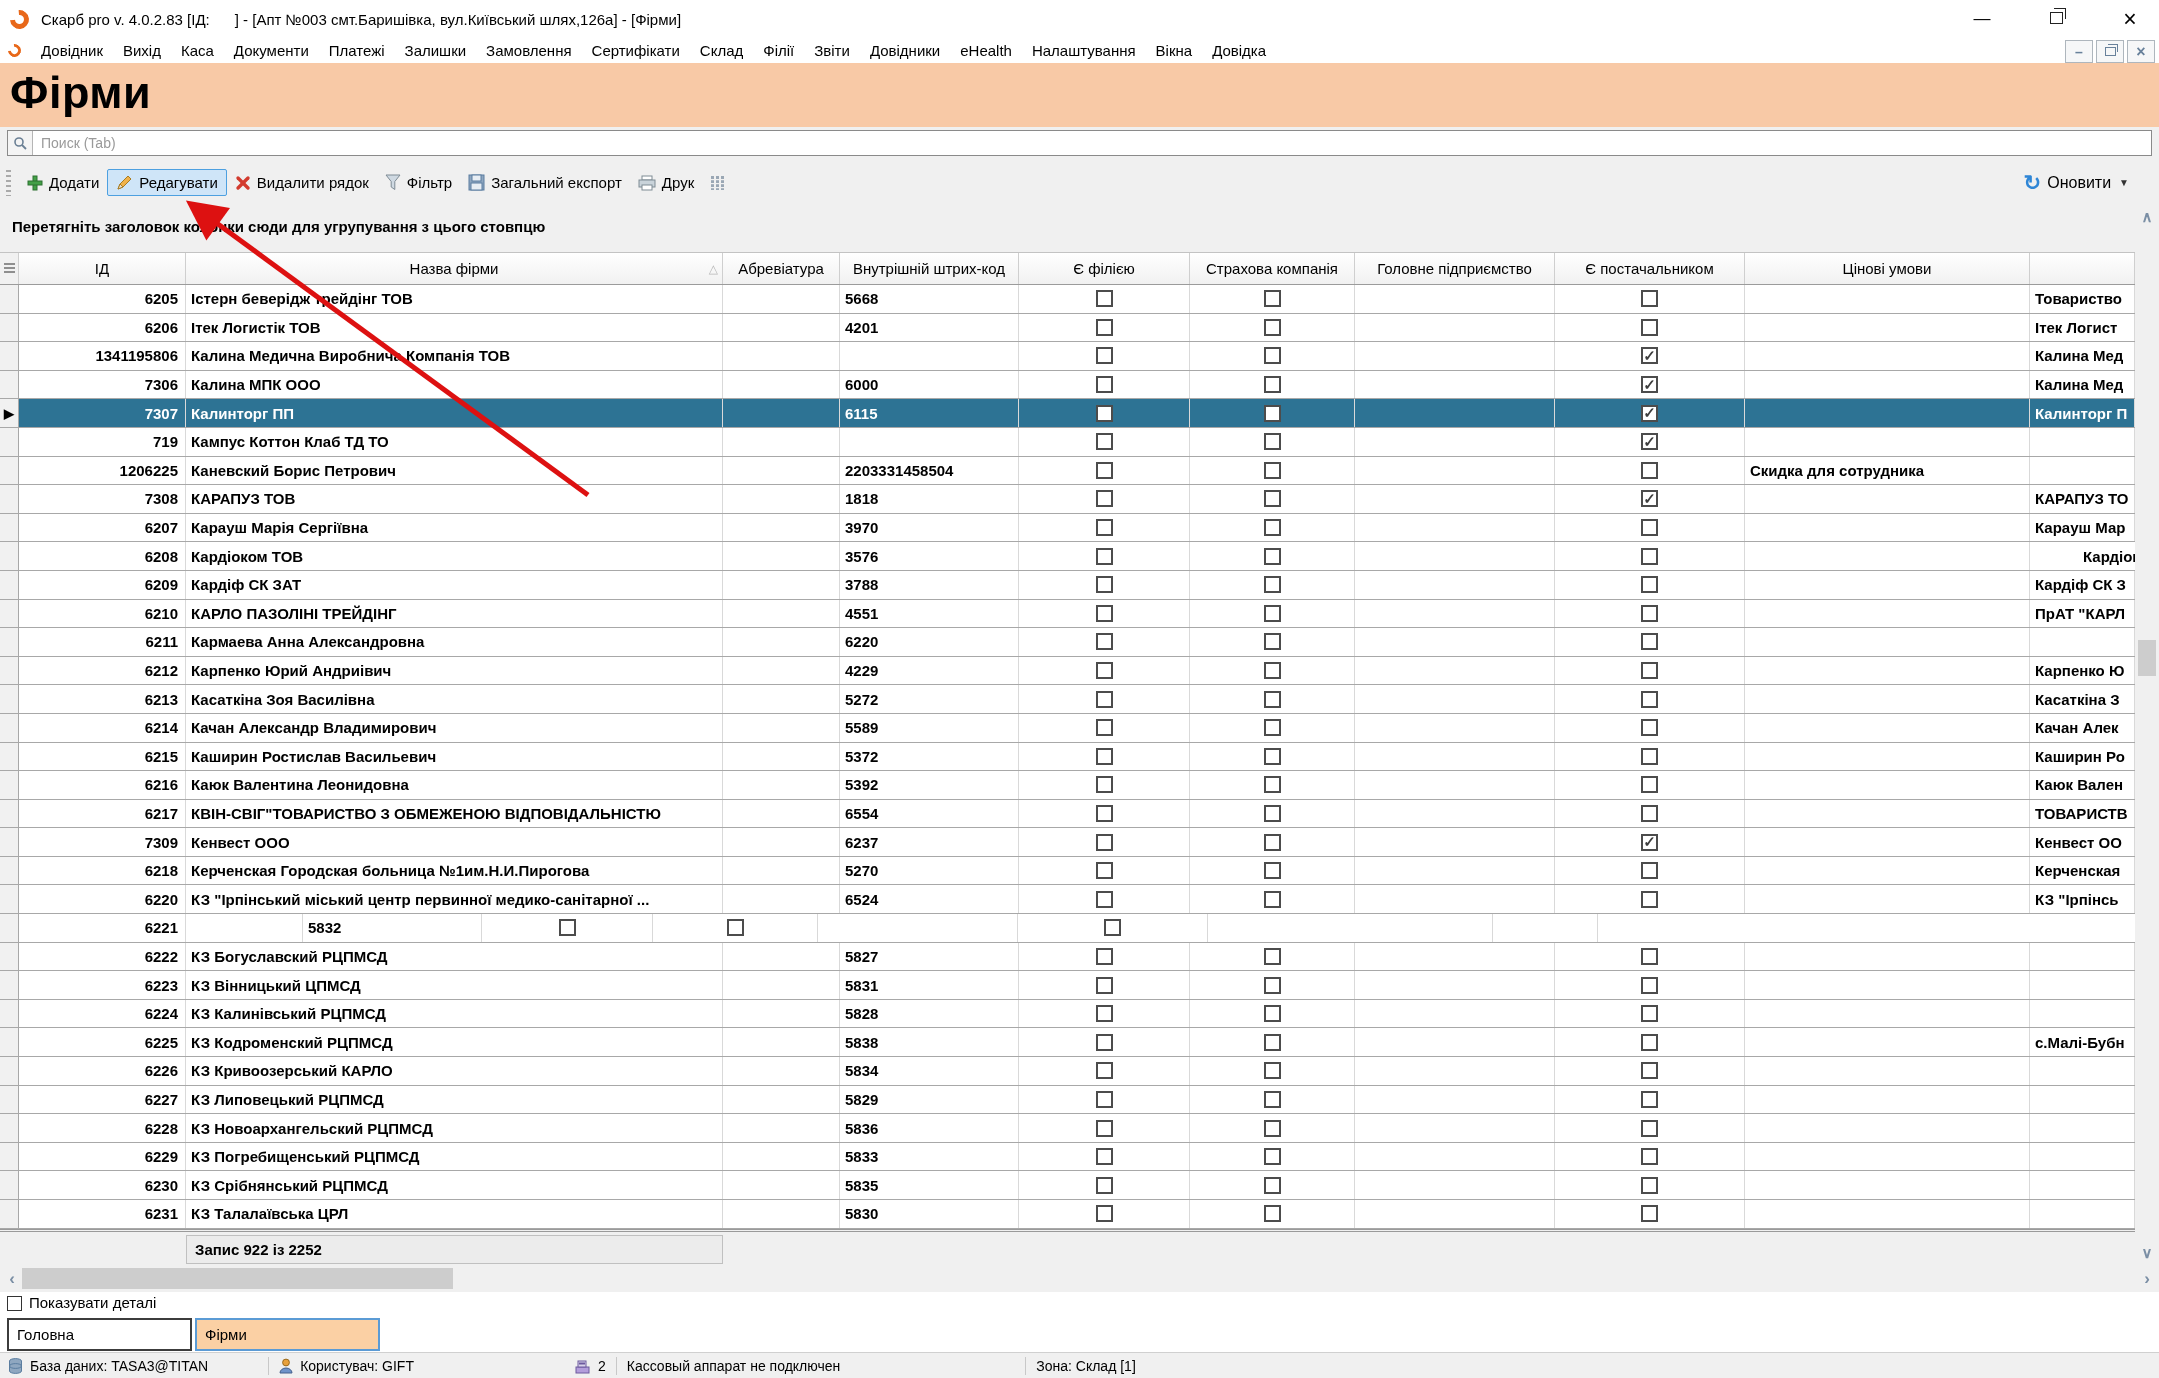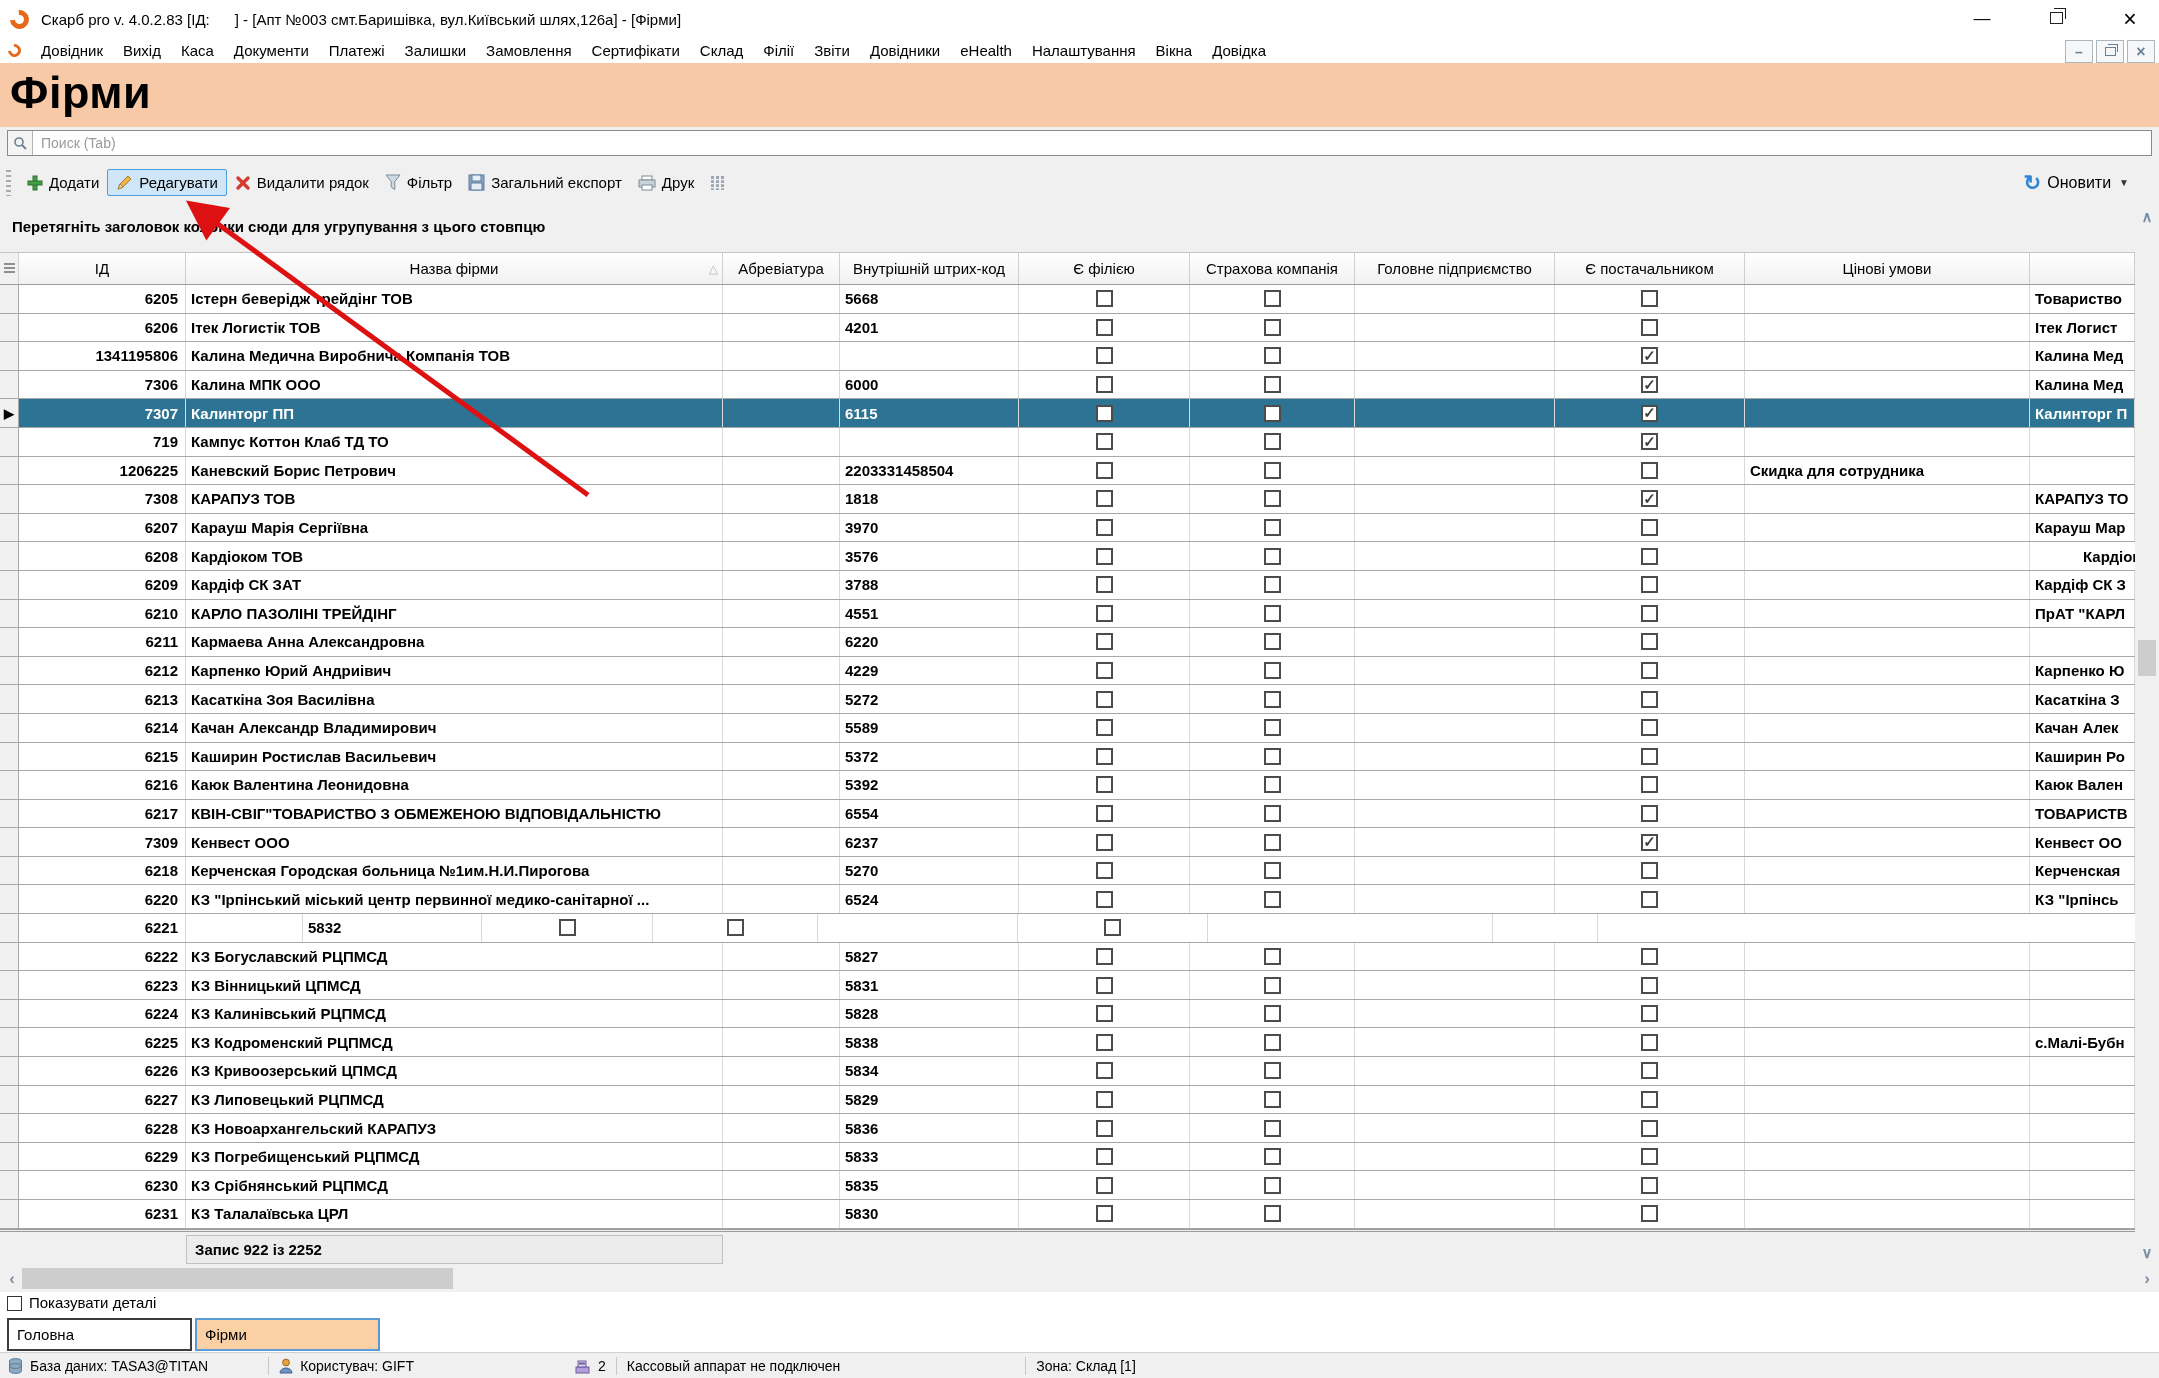--- a/index.html
+++ b/index.html
@@ -763,21 +763,21 @@
           <div class="gcell txt" style="width: 200px;"></div>
           <div class="gcell ck" style="width: 190px;">
             <span class="cb"></span>
           </div>
           <div class="gcell txt" style="width: 285px;"></div>
           <div class="gcell txt" style="width: 105px;">с.Малі-Бубн</div>
         </div>
         <div class="grow">
           <div class="gcell ind" style="width: 19px;"></div>
           <div class="gcell num" style="width: 167px;">6226</div>
-          <div class="gcell txt" style="width: 537px;">КЗ Кривоозерський ЦПМСД</div>
+          <div class="gcell txt" style="width: 537px;">КЗ Кривоозерський КАРЛО</div>
           <div class="gcell txt" style="width: 117px;"></div>
           <div class="gcell txt" style="width: 179px;">5834</div>
           <div class="gcell ck" style="width: 171px;">
             <span class="cb"></span>
           </div>
           <div class="gcell ck" style="width: 165px;">
             <span class="cb"></span>
           </div>
           <div class="gcell txt" style="width: 200px;"></div>
           <div class="gcell ck" style="width: 190px;">
@@ -801,21 +801,21 @@
           <div class="gcell txt" style="width: 200px;"></div>
           <div class="gcell ck" style="width: 190px;">
             <span class="cb"></span>
           </div>
           <div class="gcell txt" style="width: 285px;"></div>
           <div class="gcell txt" style="width: 105px;"></div>
         </div>
         <div class="grow">
           <div class="gcell ind" style="width: 19px;"></div>
           <div class="gcell num" style="width: 167px;">6228</div>
-          <div class="gcell txt" style="width: 537px;">КЗ Новоархангельский КАРАПУЗ</div>
+          <div class="gcell txt" style="width: 537px;">КЗ Новоархангельский РЦПМСД</div>
           <div class="gcell txt" style="width: 117px;"></div>
           <div class="gcell txt" style="width: 179px;">5836</div>
           <div class="gcell ck" style="width: 171px;">
             <span class="cb"></span>
           </div>
           <div class="gcell ck" style="width: 165px;">
             <span class="cb"></span>
           </div>
           <div class="gcell txt" style="width: 200px;"></div>
           <div class="gcell ck" style="width: 190px;">

